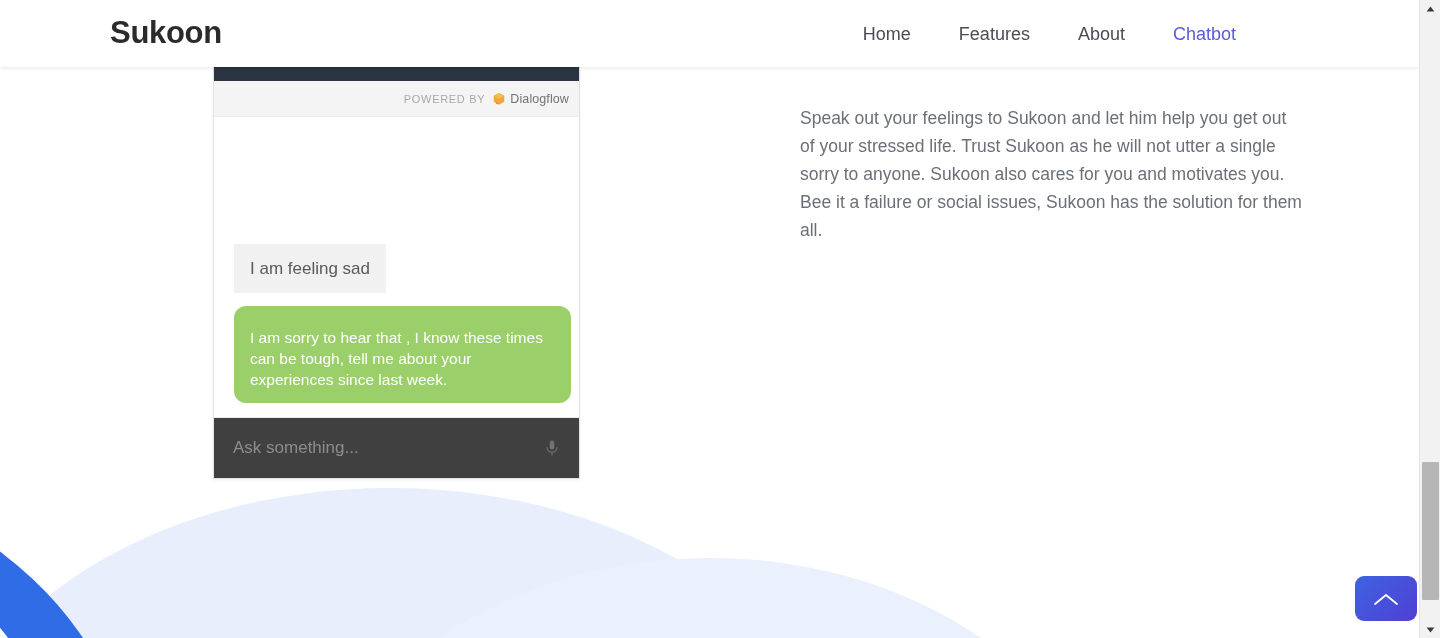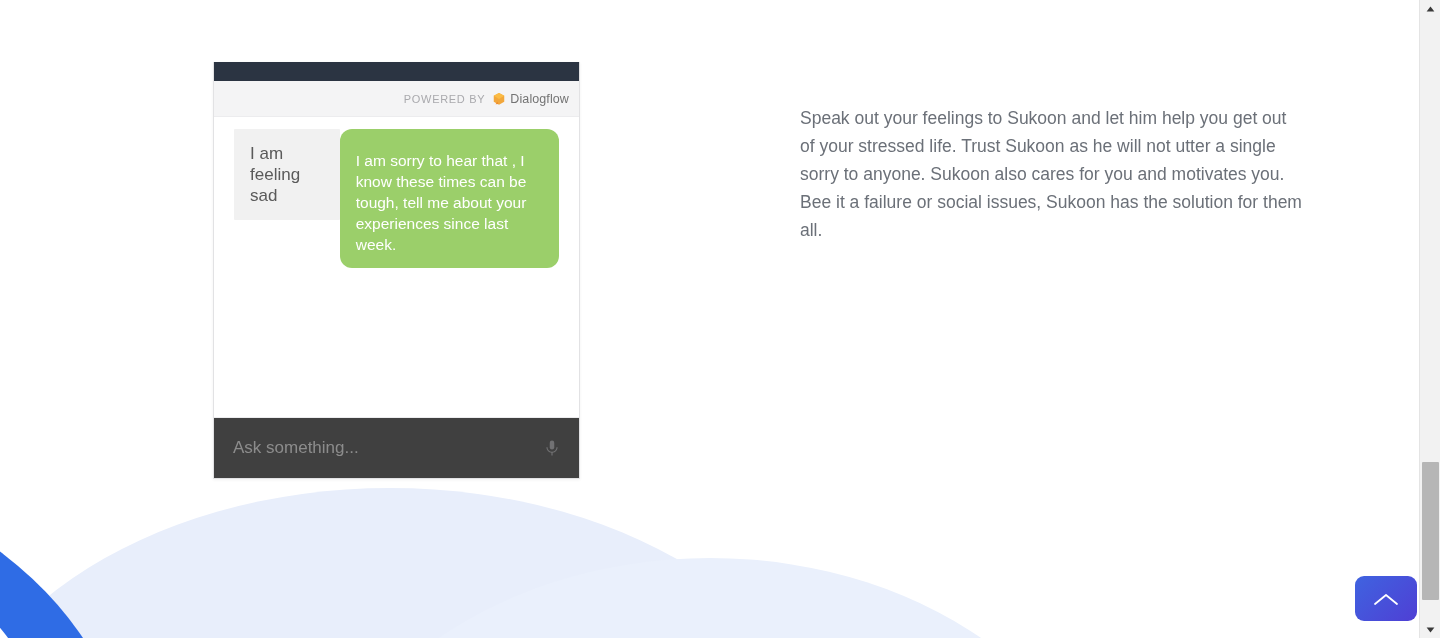--- a/index.html
+++ b/index.html
@@ -128,21 +128,21 @@
   .df-name {
     font-size:12.5px;
     color:#737373;
     letter-spacing:0.1px;
   }
   .chat-body {
     flex:1 1 auto;
     background:#ffffff;
     padding:12px 20px 0 20px;
     display:flex;
-    flex-direction:row;
+    flex-direction:column;
     justify-content:flex-end;
     overflow:hidden;
   }
   .msg { max-width:340px; }
   .msg-user {
     align-self:flex-start;
     background:#f1f1f1;
     color:#5a5a5a;
     font-size:17px;
     padding:14px 16px;
@@ -237,20 +237,29 @@
 </head>
 <body>
 
 <div class="page">
 
   <div class="deco-wave-light"></div>
   <div class="deco-wave-light2"></div>
   <div class="deco-blue"></div>
   <div class="deco-blue-inner"></div>
 
+  <div class="header">
+    <div class="brand">Sukoon</div>
+    <div class="nav">
+      <a class="nav-item" href="#">Home</a>
+      <a class="nav-item" href="#">Features</a>
+      <a class="nav-item" href="#">About</a>
+      <a class="nav-item active" href="#">Chatbot</a>
+    </div>
+  </div>
 
   <div class="chat-widget">
     <div class="chat-topbar"></div>
 
     <div class="chat-powered">
       <span class="powered-label">POWERED BY</span>
       <span class="df-logo">
         <svg class="df-mark" viewBox="0 0 24 24">
           <path d="M12 1.5 21 6.6v10.3L12 22 3 16.9V6.6z" fill="#F2A73B"></path>
           <path d="M12 1.5 21 6.6 12 11.8 3 6.6z" fill="#FBBC45"></path>

